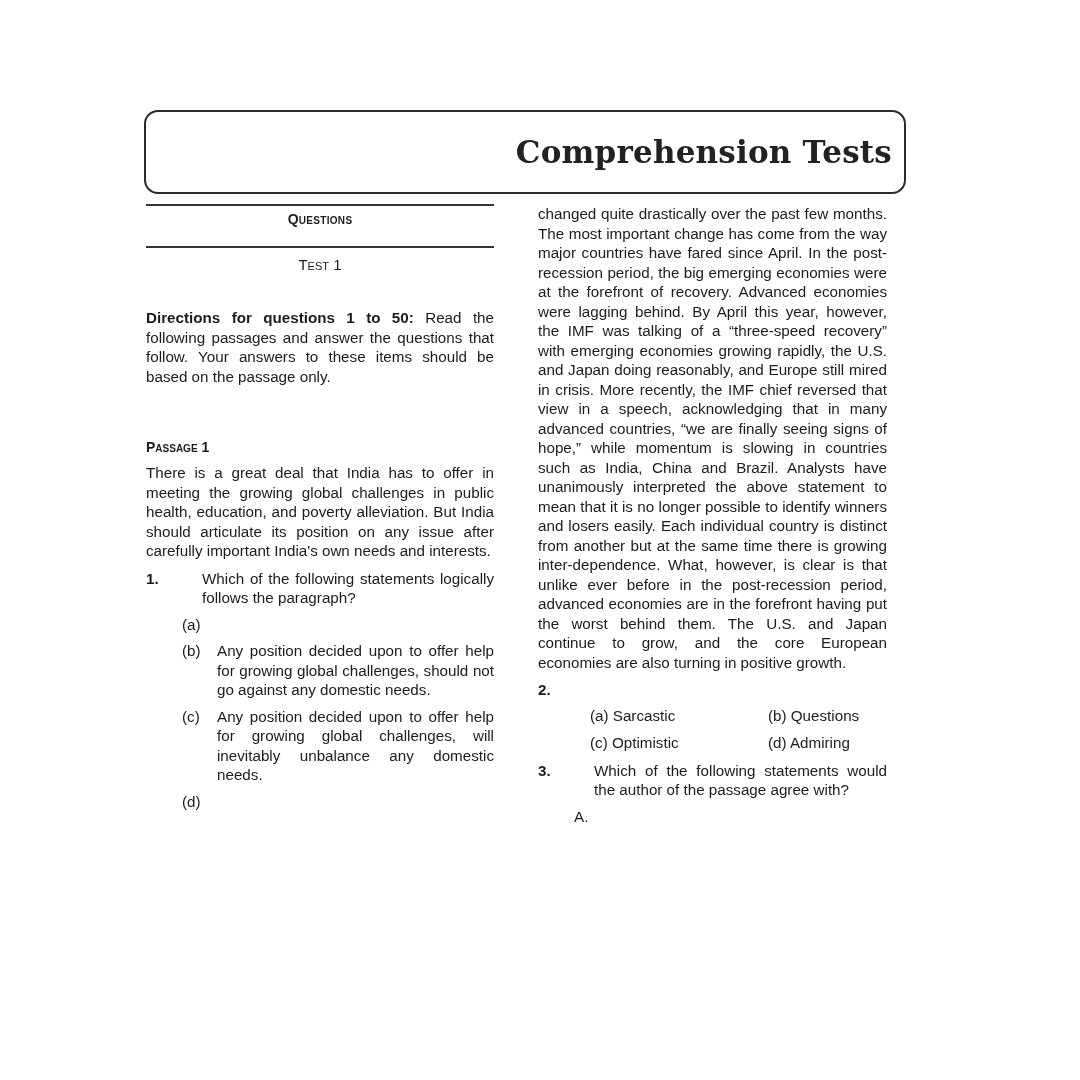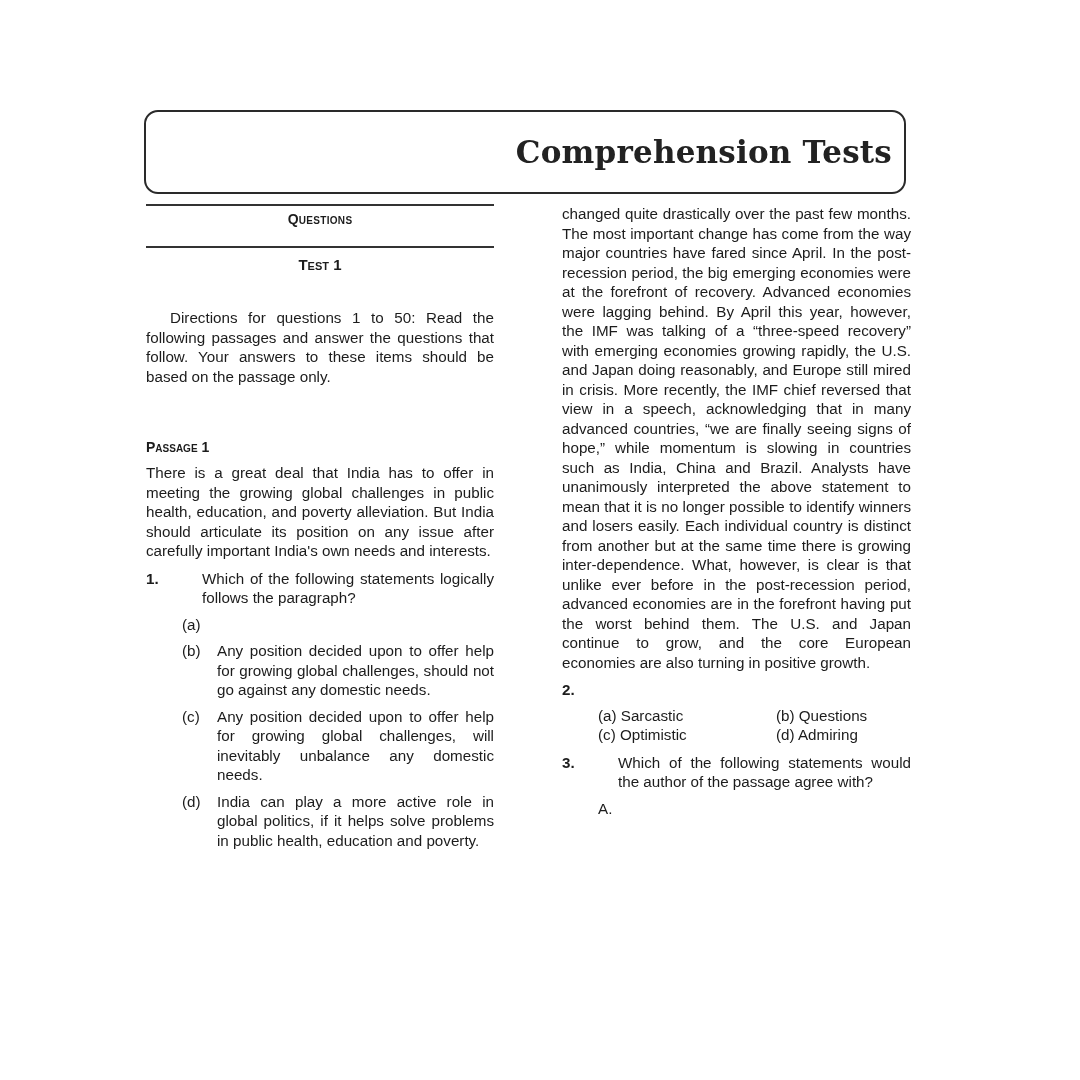--- a/index.html
+++ b/index.html
@@ -9,40 +9,40 @@
   }
   .header-box {
     position: absolute; left: 144px; top: 110px; width: 762px; height: 84px;
     border: 2px solid #2a2a2a; border-radius: 14px; box-sizing: border-box;
   }
   .header-title {
     position: absolute; right: 12px; top: 22px;
     font-family: "DejaVu Serif", serif; font-weight: bold; font-size: 31px; color: #222; letter-spacing: 0.2px;
   }
   .col-left { position: absolute; left: 146px; top: 204px; width: 348px; }
-  .col-right { position: absolute; left: 562px; top: 204px; width: 349px; }
+  .col-right { position: absolute; left: 538px; top: 204px; width: 349px; }
   .rule { border-top: 2px solid #333; height: 0; }
   .questions-head {
     text-align: center; font-weight: bold; font-size: 14px; padding: 5px 0 19px 0; font-variant: small-caps; letter-spacing: 0.3px;
   }
   .test-head {
-    text-align: center; font-weight: bold; font-size: 15px; margin-top: 8px; font-variant: small-caps;
+    text-align: center; font-weight: normal; font-size: 15px; margin-top: 8px; font-variant: small-caps;
   }
   p, .line { margin: 0; font-size: 15.2px; line-height: 19.5px; text-align: justify; }
   .directions { margin-top: 35px; }
-  .directions b { font-weight: normal; margin-left: 24px; }
+  .directions b { font-weight: bold; }
   .passage-head { margin-top: 53px; font-weight: bold; font-size: 14px; font-variant: small-caps; }
   .passage-text { margin-top: 8px; }
   .q { display: flex; margin-top: 8px; font-size: 15.2px; line-height: 19.5px; }
   .q .num { width: 36px; flex: none; font-weight: bold; }
   .q .qbody { flex: 1; text-align: justify; margin-left: 20px; }
   .opt { display: flex; margin-top: 7px; margin-left: 36px; font-size: 15.2px; line-height: 19.5px; }
   .opt .lbl { width: 35px; flex: none; }
   .opt .otext { flex: 1; text-align: justify; }
-  .grid-opts { display: grid; grid-template-columns: 178px 1fr; margin-left: 36px; margin-top: 6px; font-size: 15.2px; line-height: 19.5px; }
+  .grid-opts { display: grid; grid-template-columns: 178px 1fr; margin-left: 52px; row-gap: 8px; margin-top: 6px; font-size: 15.2px; line-height: 19.5px; }
   .right-text { text-align: justify; }
 </style>
 </head>
 <body>
 
 <div class="header-box">
   <div class="header-title">Comprehension Tests</div>
 </div>
 
 <div class="col-left">
@@ -66,21 +66,20 @@
   <div class="opt">
     <span class="lbl">(b)</span>
     <span class="otext">Any position decided upon to offer help for growing global challenges, should not go against any domestic needs.</span>
   </div>
   <div class="opt">
     <span class="lbl">(c)</span>
     <span class="otext">Any position decided upon to offer help for growing global challenges, will inevitably unbalance any domestic needs.</span>
   </div>
   <div class="opt">
     <span class="lbl">(d)</span>
-    <span class="otext">India can play a more active role in global politics, if it helps solve problems in public health, education and poverty.</span>
   </div>
 </div>
 
 <div class="col-right">
   <p class="right-text">changed quite drastically over the past few months. The most important change has come from the way major countries have fared since April. In the post-recession period, the big emerging economies were at the forefront of recovery. Advanced economies were lagging behind. By April this year, however, the IMF was talking of a “three-speed recovery” with emerging economies growing rapidly, the U.S. and Japan doing reasonably, and Europe still mired in crisis. More recently, the IMF chief reversed that view in a speech, acknowledging that in many advanced countries, “we are finally seeing signs of hope,” while momentum is slowing in countries such as India, China and Brazil. Analysts have unanimously interpreted the above statement to mean that it is no longer possible to identify winners and losers easily. Each individual country is distinct from another but at the same time there is growing inter-dependence. What, however, is clear is that unlike ever before in the post-recession period, advanced economies are in the forefront having put the worst behind them. The U.S. and Japan continue to grow, and the core European economies are also turning in positive growth.</p>
 
   <div class="q">
     <span class="num">2.</span>
   </div>
   <div class="grid-opts">

